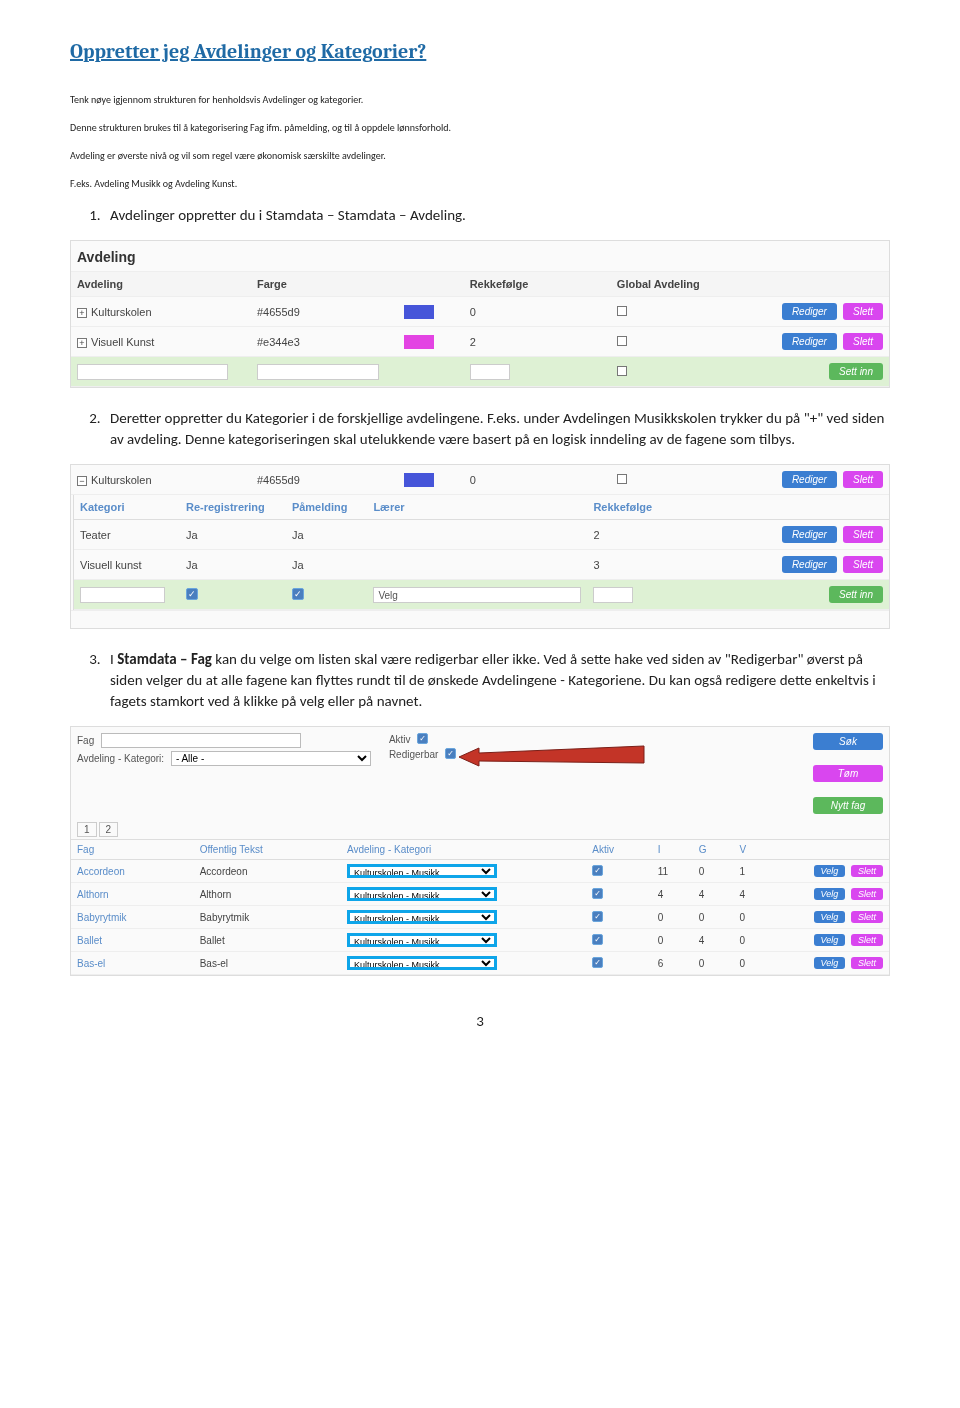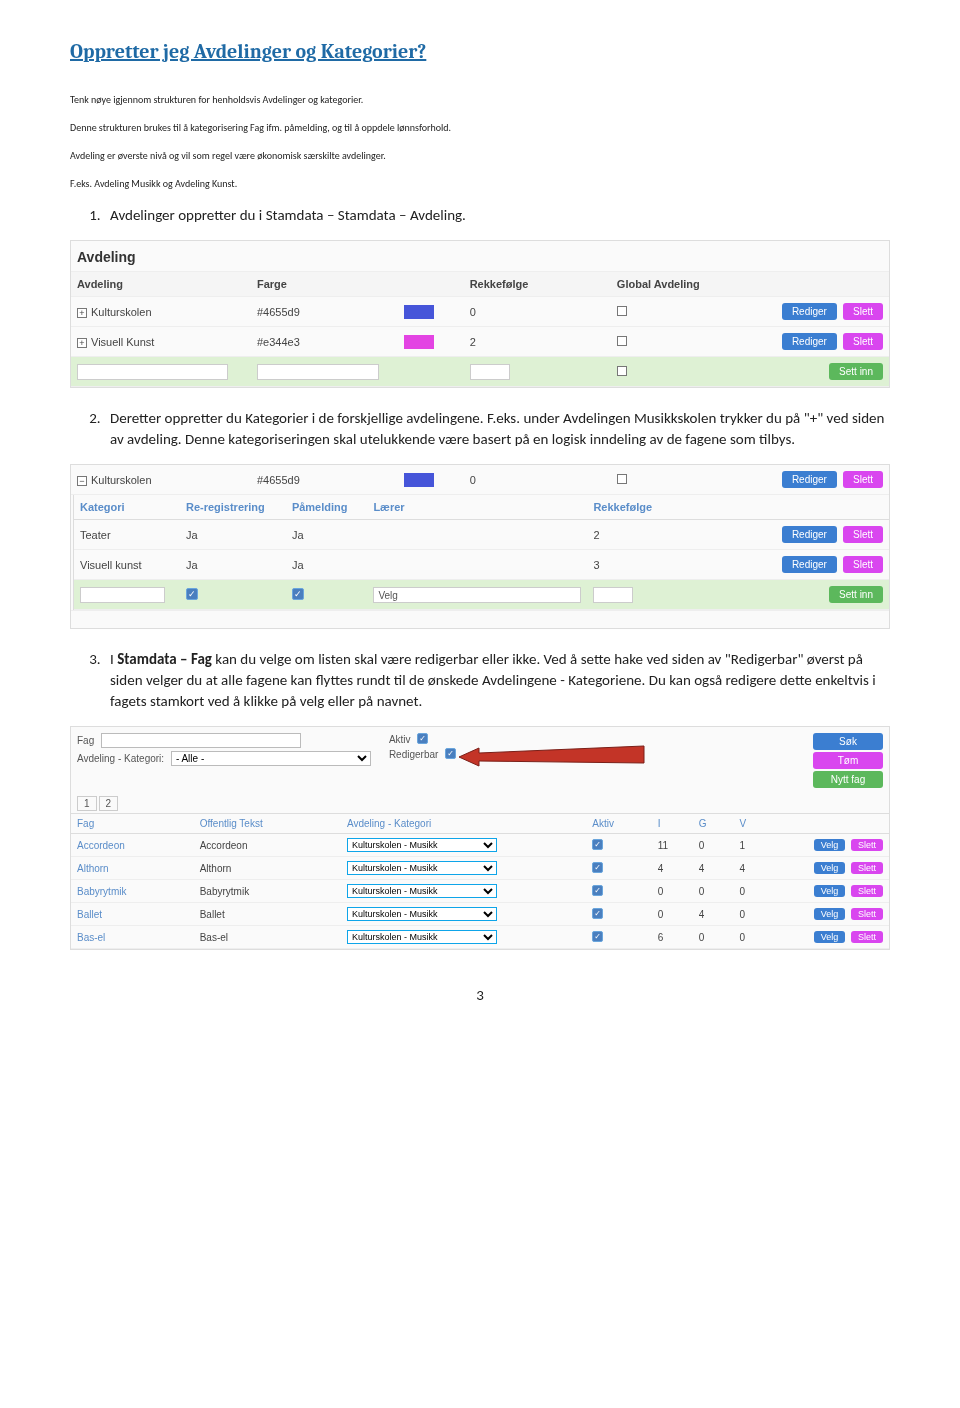--- a/index.html
+++ b/index.html
@@ -94,20 +94,21 @@
   }
   .btn {
     display: inline-block;
     padding: 3px 10px;
     border-radius: 3px;
     color: #fff;
     font-size: 10px;
     margin-left: 3px;
     cursor: pointer;
     border: none;
+    font-style: italic;
   }
   .btn-blue  { background: #3b7ed1; }
   .btn-red   { background: #d946ef; }
   .btn-green { background: #5cb85c; }
   .row-green td { background: #def1d4; }
   .row-input {
     width: 90%;
     height: 16px;
     border: 1px solid #ccc;
     background: #fff;
@@ -133,34 +134,34 @@
   .shot3 label { color:#555; font-size:10px; margin-right:4px;}
   .shot3 input.f-text, .shot3 select.f-sel {
     border:1px solid #bbb;height:15px;font-size:10px;background:#fff;
   }
   .shot3 input.f-text { width:200px; }
   .shot3 select.f-sel { width:200px; }
   .shot3 .check-ck {
     display:inline-block;width:11px;height:11px;border:1px solid #6aa6dd;background:#4a7fbf;border-radius:2px;
   }
   .shot3 .check-ck::after{content:"✓";color:#fff;font-size:8px;position:relative;left:1px;top:-2px;}
-  .shot3 .side-btns { margin-left:auto; display:flex; flex-direction:column; gap:2px;}
+  .shot3 .side-btns { margin-left:auto; display:flex; flex-direction:column; gap:15px;}
   .shot3 .side-btns .btn { width:70px; text-align:center;}
   .shot3 .pager { padding:2px 6px;}
   .shot3 .pager span.pg {
     display:inline-block;border:1px solid #ccc;padding:1px 6px;font-size:10px;margin-right:2px;color:#555;
   }
   .shot3 table.l3 { width:100%; border-collapse:collapse;}
   .shot3 table.l3 th {
     text-align:left;padding:4px 6px;border-bottom:1px solid #ddd;border-top:1px solid #ddd;
     color:#5a8dc9;font-weight:normal;font-size:10px;background:#fafafa;
   }
   .shot3 table.l3 td { padding:4px 6px; border-bottom:1px solid #eee; font-size:10px;}
   .shot3 table.l3 td.link { color:#5a8dc9;}
-  .shot3 select.dd { border:1px solid #0ea5e9; height:14px; font-size:9px; width:150px; background:#fff;}
+  .shot3 select.dd { border:3px solid #0ea5e9; height:14px; font-size:9px; width:150px; background:#fff;}
   .shot3 .btn-sm { padding:1px 7px; font-size:9px; }
 
   .pagefoot { text-align:center; margin-top:36px; font-size:15px; font-family:Calibri,sans-serif;}
 </style>
 </head>
 <body>
 
 <h1 class="doc-title">Oppretter jeg Avdelinger og Kategorier?</h1>
 
 <p class="para">Tenk nøye igjennom strukturen for henholdsvis Avdelinger og kategorier.</p>

